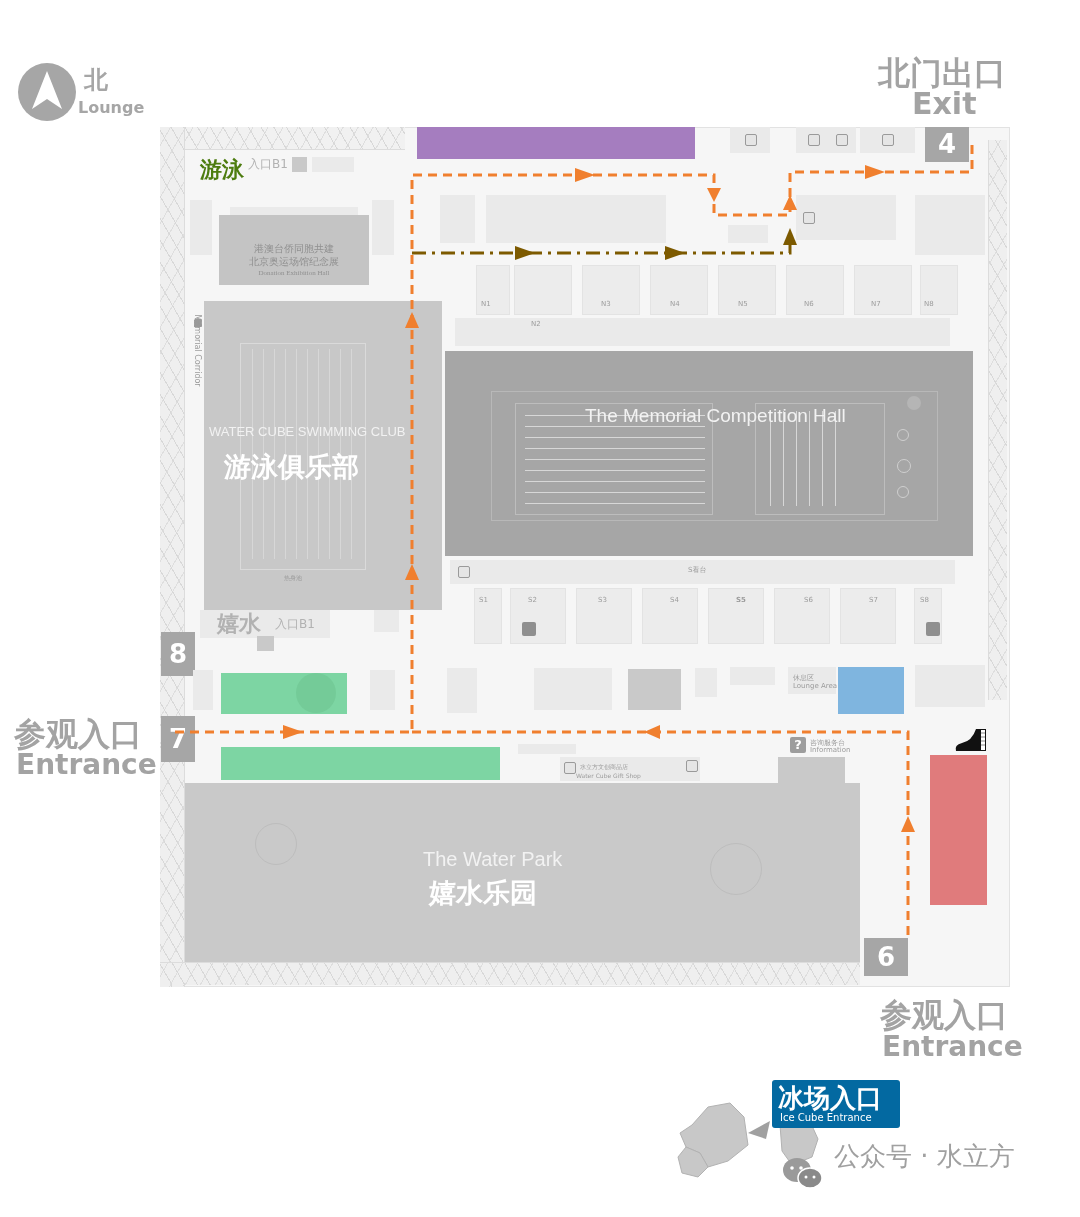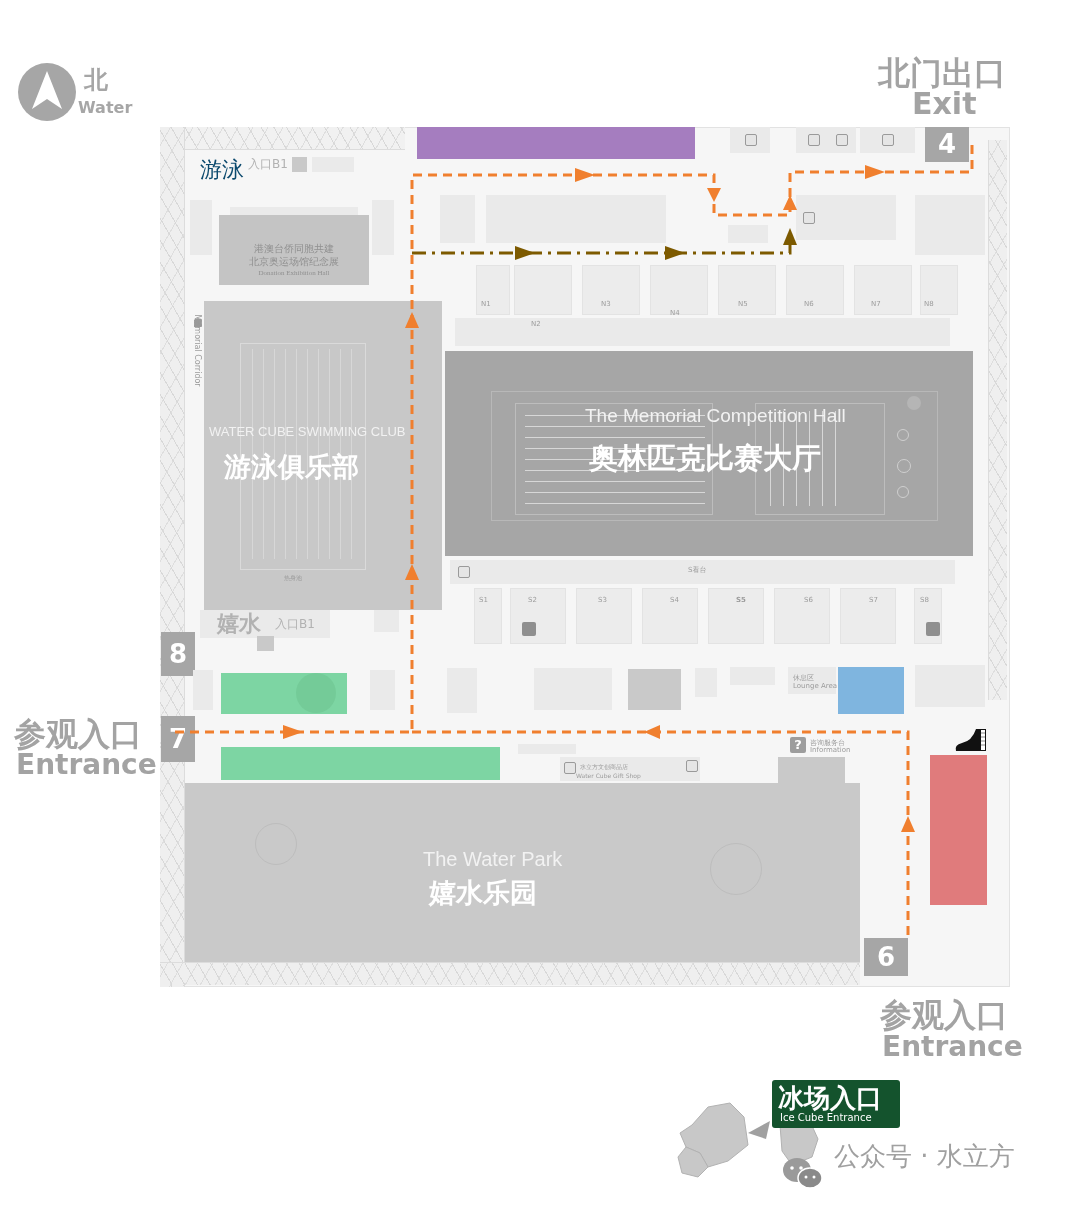--- a/index.html
+++ b/index.html
@@ -48,21 +48,21 @@
 </style>
 </head>
 <body>
 
 <div class="abs compass">
   <svg width="58" height="58" viewBox="0 0 58 58">
     <polygon points="29,8 44,46 29,36 14,46" fill="#ffffff"></polygon>
   </svg>
 </div>
 <div class="abs compass-cn">北</div>
-<div class="abs compass-en">Water</div>
+<div class="abs compass-en">Lounge</div>
 
 <div class="abs label-big-cn" style="left:878px; top:52px; font-size:32px;">北门出口</div>
 <div class="abs label-big-en" style="left:912px; top:86px; font-size:30px;">Exit</div>
 
 <div class="abs building"></div>
 <div class="abs wall-top wall-pattern"></div>
 <div class="abs wall-left wall-pattern"></div>
 <div class="abs wall-right wall-pattern"></div>
 <div class="abs wall-bottom wall-pattern"></div>
 
@@ -87,30 +87,30 @@
   <div class="abs seat" style="left:38px; top:0; width:56px; height:48px;"></div>
   <div class="abs seat" style="left:106px; top:0; width:56px; height:48px;"></div>
   <div class="abs seat" style="left:174px; top:0; width:56px; height:48px;"></div>
   <div class="abs seat" style="left:242px; top:0; width:56px; height:48px;"></div>
   <div class="abs seat" style="left:310px; top:0; width:56px; height:48px;"></div>
   <div class="abs seat" style="left:378px; top:0; width:56px; height:48px;"></div>
   <div class="abs seat" style="left:444px; top:0; width:36px; height:48px;"></div>
   <span class="abs small" style="left:5px; top:35px;">N1</span>
   <span class="abs small" style="left:55px; top:35px;margin-top:20px;">N2</span>
   <span class="abs small" style="left:125px; top:35px;">N3</span>
-  <span class="abs small" style="left:194px; top:44px;">N4</span>
+  <span class="abs small" style="left:194px; top:35px;">N4</span>
   <span class="abs small" style="left:262px; top:35px;">N5</span>
   <span class="abs small" style="left:328px; top:35px;">N6</span>
   <span class="abs small" style="left:395px; top:35px;">N7</span>
   <span class="abs small" style="left:448px; top:35px;">N8</span>
 </div>
 
 <div class="abs purple"></div>
 
-<div class="abs" style="left:200px; top:155px; font-size:22px; font-weight:normal; color:#0c4a6e;">游泳</div>
+<div class="abs" style="left:200px; top:155px; font-size:22px; font-weight:bold; color:#4d7c0f;">游泳</div>
 <div class="abs" style="left:248px; top:156px; font-size:12px; color:#b2b2b2;">入口B1</div>
 <div class="abs room-mid" style="left:292px; top:157px; width:15px; height:15px;"></div>
 <div class="abs room-light" style="left:312px; top:157px; width:42px; height:15px;"></div>
 
 <div class="abs room-light" style="left:230px; top:207px; width:128px; height:10px;"></div>
 <div class="abs donation">
   <div class="abs" style="left:0; top:27px; width:150px; text-align:center; font-size:10px; color:#909090;">港澳台侨同胞共建</div>
   <div class="abs" style="left:0; top:40px; width:150px; text-align:center; font-size:10px; color:#909090;">北京奥运场馆纪念展</div>
   <div class="abs" style="left:0; top:54px; width:150px; text-align:center; font-size:7px; color:#909090;font-family:Liberation Serif, serif;">Donation Exhibition Hall</div>
 </div>
@@ -175,21 +175,20 @@
   <div class="vlane" style="left:338px; top:60px; height:95px;"></div>
   <div class="vlane" style="left:351px; top:60px; height:95px;"></div>
   <div class="vlane" style="left:364px; top:60px; height:95px;"></div>
   <div class="vlane" style="left:377px; top:60px; height:95px;"></div>
   <div class="vlane" style="left:390px; top:60px; height:95px;"></div>
   <div class="abs" style="left:452px; top:78px; width:10px; height:10px; border:1px solid #cfcfcf; border-radius:50%;"></div>
   <div class="abs" style="left:452px; top:108px; width:12px; height:12px; border:1px solid #cfcfcf; border-radius:50%;"></div>
   <div class="abs" style="left:452px; top:135px; width:10px; height:10px; border:1px solid #cfcfcf; border-radius:50%;"></div>
   <div class="abs" style="left:462px; top:45px; width:14px; height:14px; border-radius:50%; background:#b5b5b5;"></div>
   <div class="abs hall-en" style="left:140px; top:54px; font-size:19px;">The Memorial Competition Hall</div>
-  <div class="abs hall-cn" style="left:144px; top:88px; font-size:29px;">奥林匹克比赛大厅</div>
 </div>
 
 <div class="abs room-light" style="left:450px; top:560px; width:505px; height:24px;"></div>
 <div class="abs small" style="left:688px; top:565px;">S看台</div>
 <div class="abs icon-box" style="left:458px; top:566px;"></div>
 
 <div class="abs" style="left:474px; top:588px; width:475px; height:54px;">
   <div class="abs seat" style="left:0; top:0; width:26px; height:54px;"></div>
   <div class="abs seat" style="left:36px; top:0; width:54px; height:54px;"></div>
   <div class="abs seat" style="left:102px; top:0; width:54px; height:54px;"></div>
@@ -284,21 +283,21 @@
     <polygon points="783,245 790,228 797,245"></polygon>
   </g>
 </svg>
 
 <svg class="abs" style="left:678px; top:1095px;" width="160" height="90">
   <polygon points="30,12 52,8 66,22 70,50 50,66 30,72 22,58 8,52 2,38 14,30" fill="#c8c8c8" stroke="#b2b2b2"></polygon>
   <polygon points="8,52 22,58 30,72 20,82 4,78 0,62" fill="#c8c8c8" stroke="#b2b2b2"></polygon>
   <polygon points="112,18 130,22 140,44 134,62 114,70 104,56 102,30" fill="#c8c8c8" stroke="#b2b2b2"></polygon>
   <polygon points="70,38 92,26 88,44" fill="#a0a0a0"></polygon>
 </svg>
-<div class="abs" style="left:772px; top:1080px; width:128px; height:48px; background:#14532d; border-radius:3px;">
+<div class="abs" style="left:772px; top:1080px; width:128px; height:48px; background:#0369a1; border-radius:3px;">
   <div class="abs" style="left:6px; top:1px; font-size:26px; font-weight:bold; color:#ffffff; white-space:nowrap;">冰场入口</div>
   <div class="abs" style="left:8px; top:32px; font-size:10px; color:#ffffff; white-space:nowrap;">Ice Cube Entrance</div>
 </div>
 
 <svg class="abs" style="left:782px; top:1156px;" width="44" height="36">
   <ellipse cx="15" cy="14" rx="14" ry="12" fill="#9a9a9a"></ellipse>
   <ellipse cx="28" cy="22" rx="12" ry="10" fill="#8a8a8a" stroke="#ffffff" stroke-width="1.5"></ellipse>
   <circle cx="10" cy="12" r="1.8" fill="#fff"></circle>
   <circle cx="19" cy="12" r="1.8" fill="#fff"></circle>
   <circle cx="24" cy="21" r="1.5" fill="#fff"></circle>

